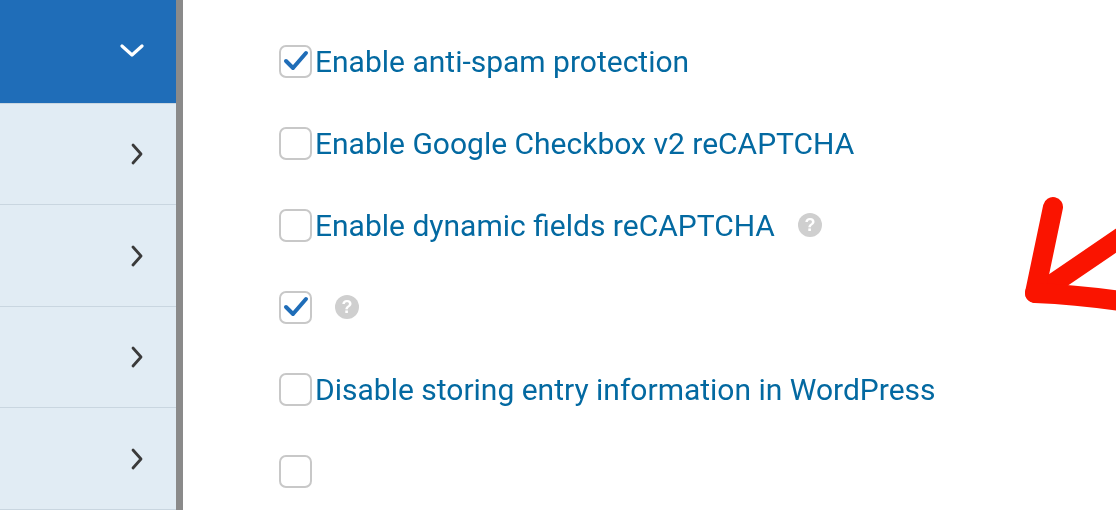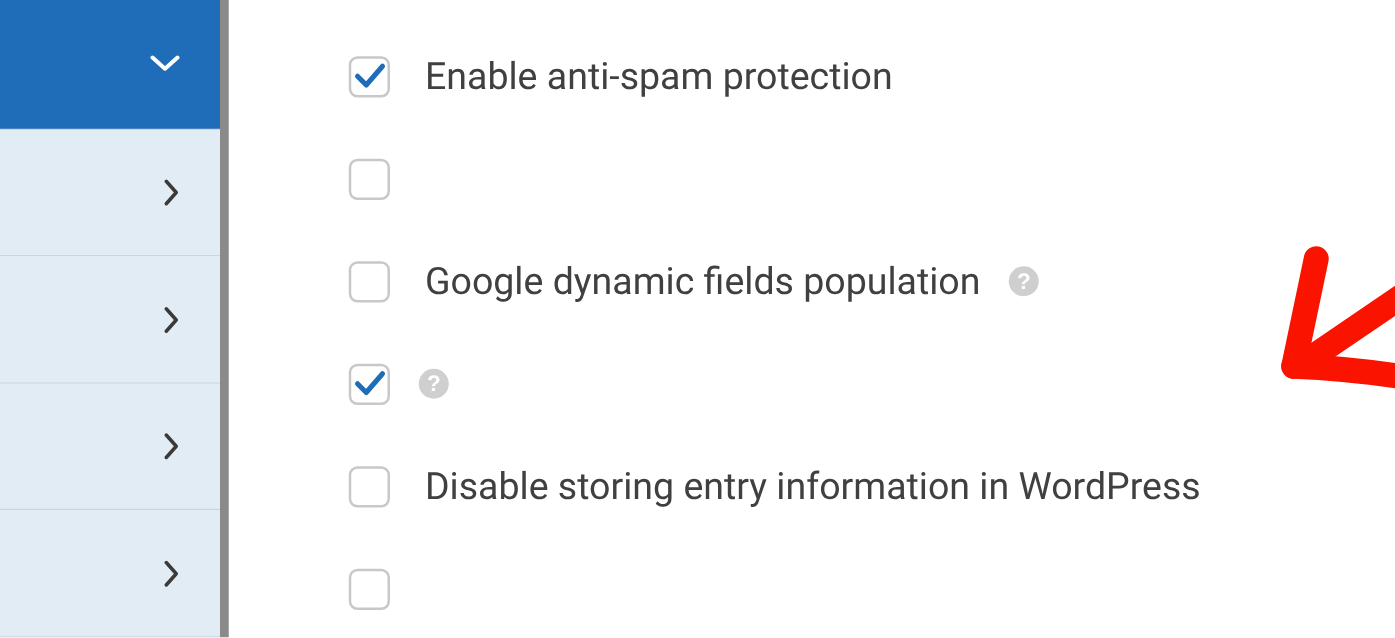--- a/index.html
+++ b/index.html
@@ -63,22 +63,22 @@
       display: flex;
       align-items: center;
       justify-content: center;
       cursor: pointer;
       flex-shrink: 0;
     }
     .checkbox.checked svg { display: block; }
     .checkbox svg { display: none; }
     .option-label {
       font-size: 30px;
-      color: #404040;
-      margin-left: 28px;
+      color: #0369a1;
+      margin-left: 3px;
       white-space: nowrap;
     }
     .help-icon {
       width: 26px;
       height: 26px;
       margin-left: 22px;
       display: flex;
       align-items: center;
       justify-content: center;
       cursor: pointer;
@@ -132,27 +132,28 @@
           <path d="M3 11 L10 18 L23 3" stroke="#1f6db8" stroke-width="4" fill="none" stroke-linecap="round" stroke-linejoin="round"></path>
         </svg>
     </div>
     <span class="option-label">Enable anti-spam protection</span>
   </div>
 
   <div class="option-row">
     <div class="checkbox">
       
     </div>
+    <span class="option-label">Enable Google Checkbox v2 reCAPTCHA</span>
   </div>
 
   <div class="option-row">
     <div class="checkbox">
       
     </div>
-    <span class="option-label">Google dynamic fields population</span>
+    <span class="option-label">Enable dynamic fields reCAPTCHA</span>
     <span class="help-icon">
       <svg width="26" height="26" viewBox="0 0 26 26">
           <circle cx="13" cy="13" r="12" fill="#cfcfcf"></circle>
           <text x="13" y="19" text-anchor="middle" font-size="18" font-weight="700" fill="#fff" font-family="Arial">?</text>
         </svg>
     </span>
   </div>
 
   <div class="option-row">
     <div class="checkbox checked">

